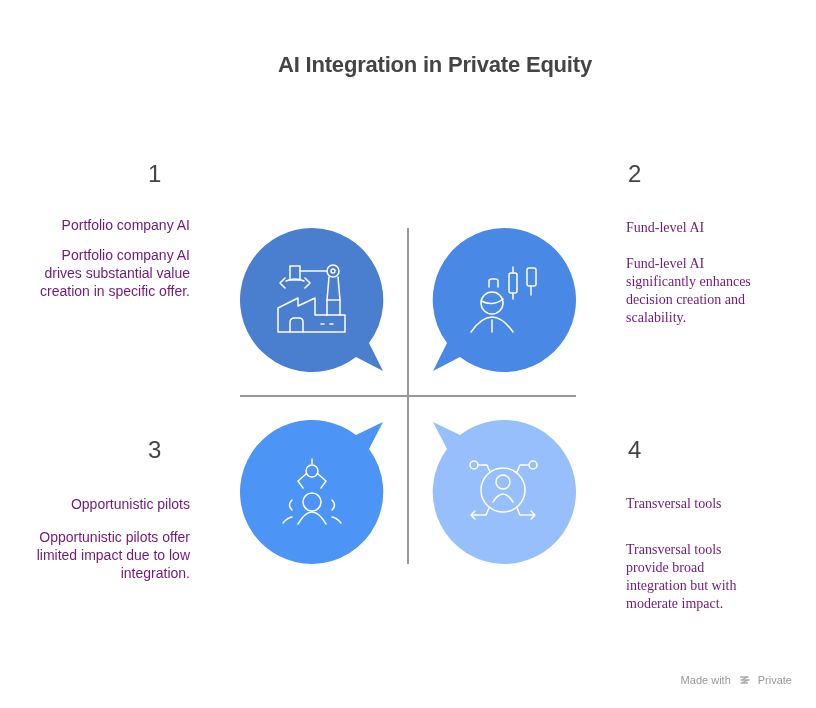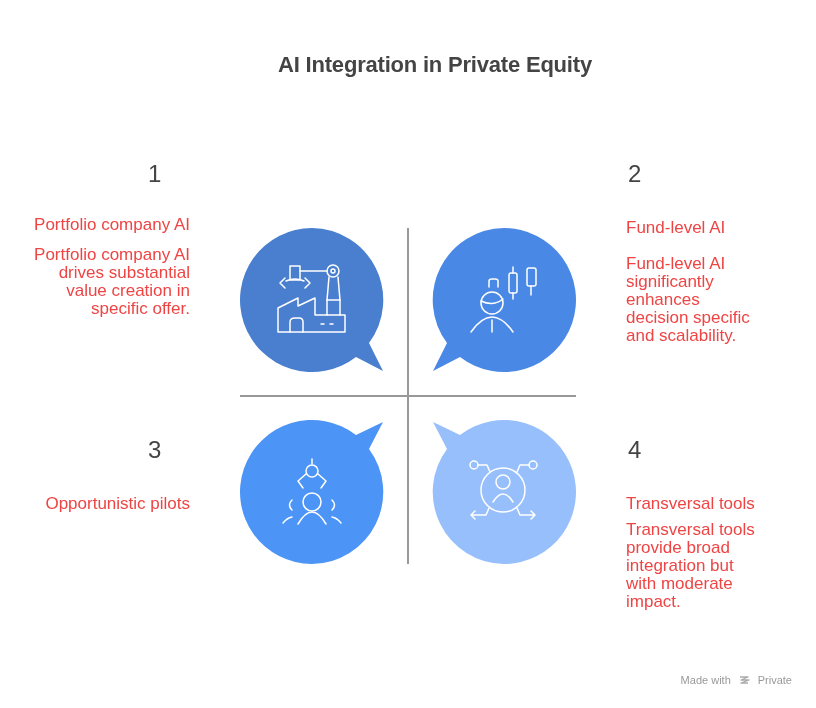--- a/index.html
+++ b/index.html
@@ -1,21 +1,21 @@
 <!DOCTYPE html>
 <html><head>
 <meta charset="utf-8">
 <style>
   html,body{margin:0;padding:0;background:#ffffff;}
   body{width:816px;height:708px;position:relative;overflow:hidden;font-family:"Liberation Sans",sans-serif;color:#444;}
   .title{position:absolute;left:0;width:816px;top:52px;text-align:center;font-size:22px;font-weight:bold;color:#444;letter-spacing:-0.2px;padding-left:27px;}
   .num{position:absolute;font-size:24px;color:#444;}
-  .txt{position:absolute;width:160px;font-size:17px;line-height:18px;color:#ef4444;}
+  .txt{position:absolute;width:160px;font-size:14px;line-height:18px;color:#701a75;}
   .txt.left{text-align:right;}
-  .txt.right{text-align:left;}
+  .txt.right{text-align:left;font-family:Liberation Serif, serif;}
   .txt .head{margin-bottom:12px;}
   svg.diagram{position:absolute;left:0;top:0;}
   .footer{position:absolute;right:24px;top:674px;font-size:11px;color:#999;display:flex;align-items:center;gap:8px;}
 </style>
 </head>
 <body>
 
 <div class="title">AI Integration in Private Equity</div>
 
 <svg class="diagram" width="816" height="708" viewBox="0 0 816 708">
@@ -88,31 +88,32 @@
 
 <div class="num" style="left:148px;top:160px;">1</div>
 <div class="txt left" style="left:30px;top:216px;">
   <div class="head">Portfolio company AI</div>
   <div>Portfolio company AI drives substantial value creation in specific offer.</div>
 </div>
 
 <div class="num" style="left:628px;top:160px;">2</div>
 <div class="txt right" style="left:626px;top:219px;width:140px;">
   <div class="head" style="margin-bottom:18px;">Fund-level AI</div>
-  <div>Fund-level AI significantly enhances decision specific and scalability.</div>
+  <div>Fund-level AI significantly enhances decision creation and scalability.</div>
 </div>
 
 <div class="num" style="left:148px;top:436px;">3</div>
 <div class="txt left" style="left:30px;top:495px;">
   <div class="head" style="margin-bottom:15px;text-align:right;">Opportunistic pilots</div>
+  <div>Opportunistic pilots offer limited impact due to low integration.</div>
 </div>
 
 <div class="num" style="left:628px;top:436px;">4</div>
 <div class="txt right" style="left:626px;top:495px;width:140px;">
-  <div class="head" style="margin-bottom:8px;">Transversal tools</div>
+  <div class="head" style="margin-bottom:28px;">Transversal tools</div>
   <div>Transversal tools provide broad integration but with moderate impact.</div>
 </div>
 
 <div class="footer">
   <span>Made with</span>
   <svg width="11" height="11" viewBox="0 0 11 11">
     <path d="M1,2 L9,2 L2,5 L10,5 L2,8 L9,8" fill="none" stroke="#aaa" stroke-width="1.3" stroke-linejoin="round"></path>
   </svg>
   <span>Private</span>
 </div>

